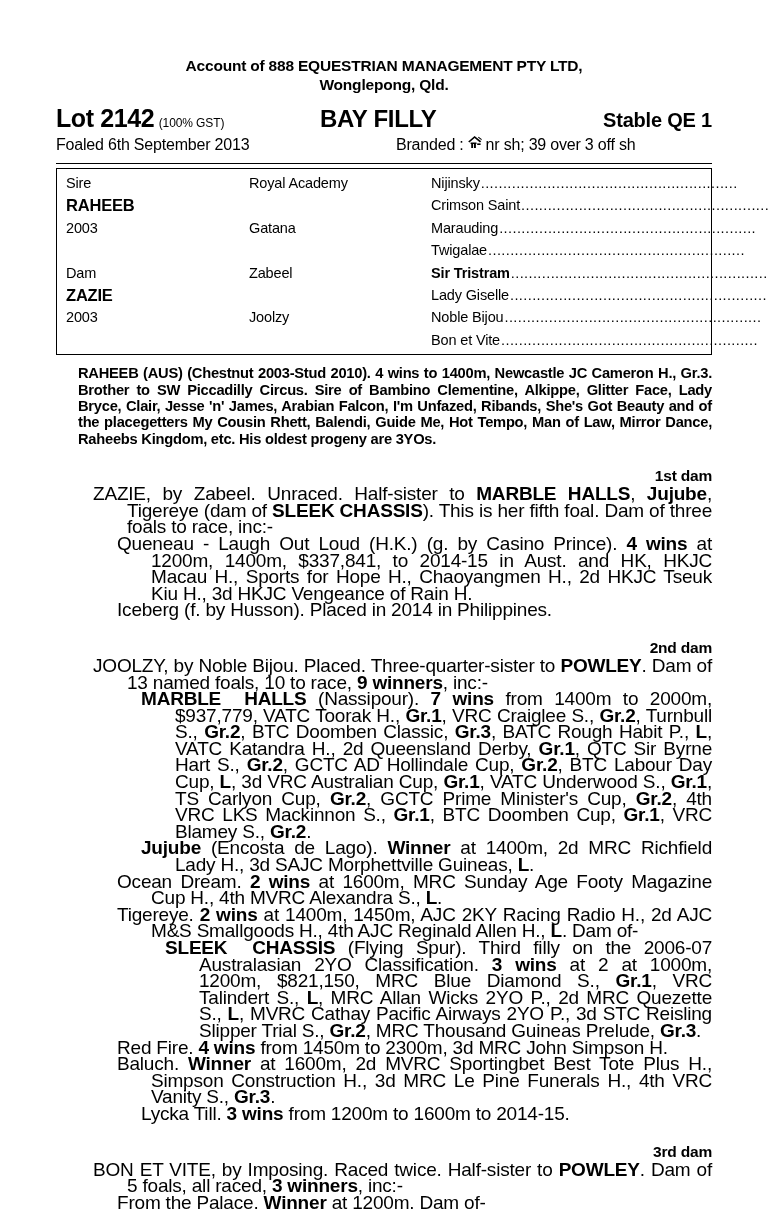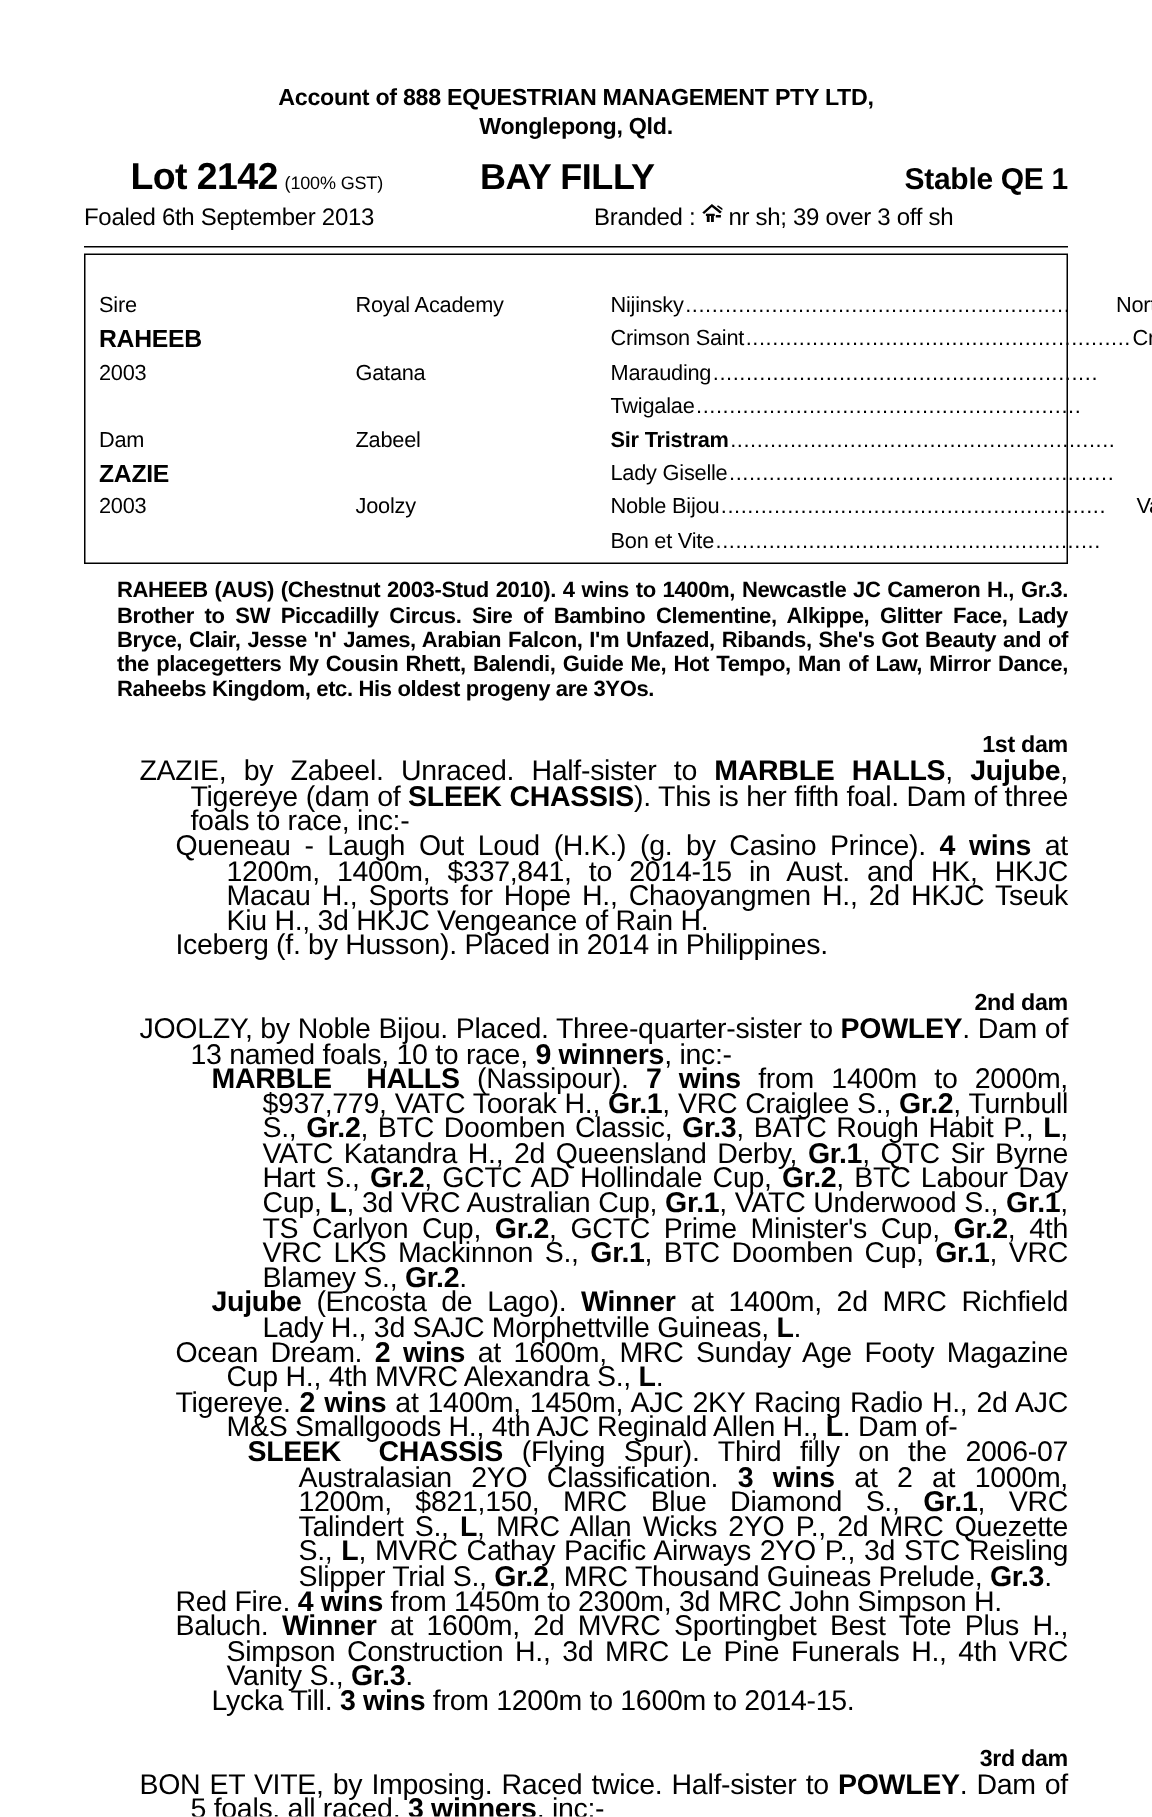--- a/index.html
+++ b/index.html
@@ -40,21 +40,20 @@
     height: 28px;
   }
   .lot-left {
     width: 250px;
     white-space: nowrap;
   }
   .lot-num {
     font-size: 25px;
     font-weight: bold;
     letter-spacing: -0.4px;
-    margin-left: 31px;
   }
   .gst {
     font-size: 12px;
     font-weight: normal;
     letter-spacing: -0.1px;
     margin-top: 41px;
   }
   .colour-sex {
     flex: 1;
     font-size: 24px;
@@ -98,22 +97,21 @@
   
   .ped {
     border: 1.7px solid #000;
     padding: 3px 0 3px 0;
     font-size: 14.5px;
     letter-spacing: -0.15px;
   }
   .ped-grid {
     display: grid;
     grid-template-columns: 176px 166px 1fr;
-    column-gap: 4px;
-    margin-top: 20px;
+    column-gap: 16px;
   }
   .ped-c1 { padding-left: 9px; }
   .ped-c2 { }
   .ped-c3 { padding-right: 6px; }
   .ped-row { height: 22.4px; line-height: 22.4px; white-space: nowrap; overflow:hidden; }
   .bigname { font-weight: bold; font-size: 16.5px; letter-spacing: -0.2px; }
   .gp {
     display: flex;
     align-items: baseline;
     width: 100%;

